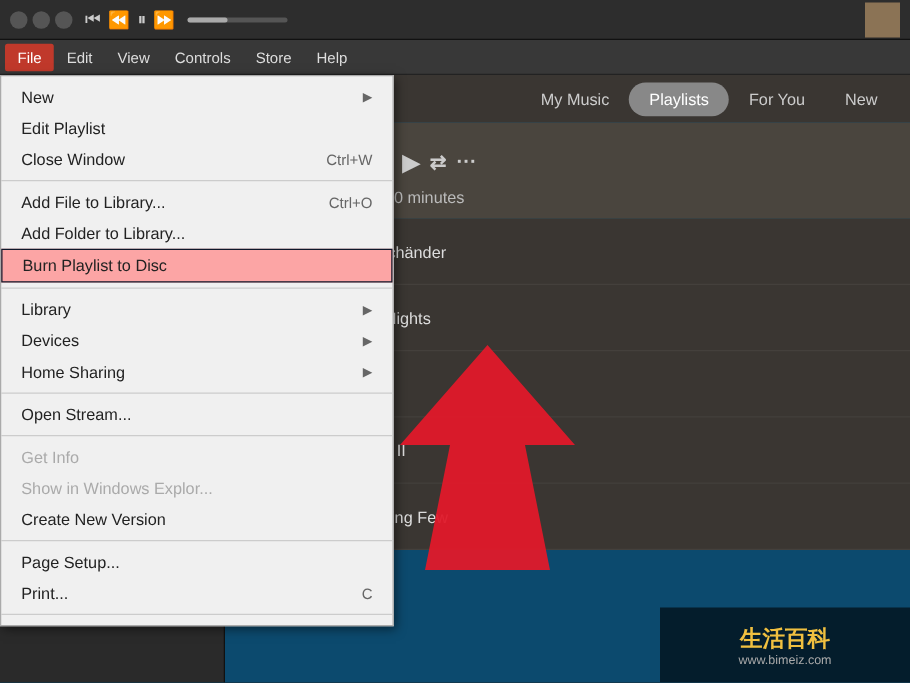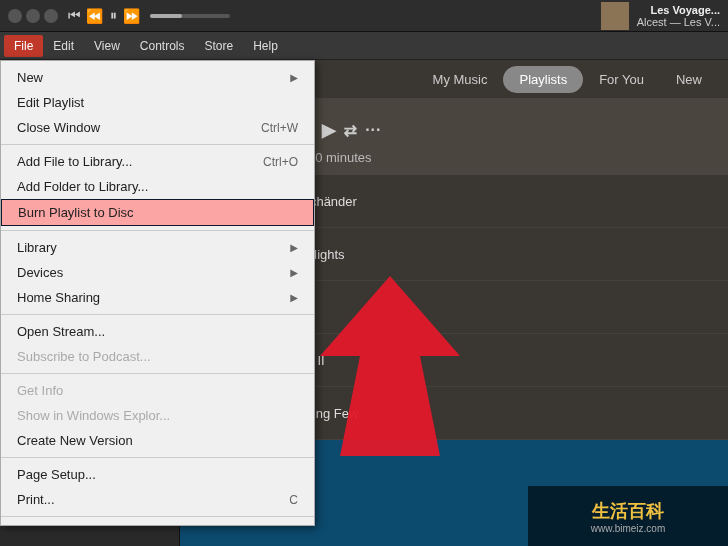--- a/index.html
+++ b/index.html
@@ -289,24 +289,20 @@
     <span class="transport-btn">⏮</span>
     <span class="transport-btn">⏪</span>
     <span class="transport-btn">⏸</span>
     <span class="transport-btn">⏩</span>
   </div>
   <div class="progress-bar-container">
     <div class="progress-bar-fill"></div>
   </div>
   <div class="now-playing">
     <div class="album-art-thumb"></div>
-    <div class="now-playing-info">
-      <div class="track-title">Les Voyage...</div>
-      <div>Alcest — Les V...</div>
-    </div>
   </div>
 </div>
 
 <div class="menu-bar">
   <div class="menu-item active">File</div>
   <div class="menu-item">Edit</div>
   <div class="menu-item">View</div>
   <div class="menu-item">Controls</div>
   <div class="menu-item">Store</div>
   <div class="menu-item">Help</div>
@@ -343,23 +339,20 @@
       <span>Devices</span>
       <span class="dropdown-arrow">▶</span>
     </div>
     <div class="dropdown-item">
       <span>Home Sharing</span>
       <span class="dropdown-arrow">▶</span>
     </div>
     <div class="dropdown-separator"></div>
     <div class="dropdown-item">
       <span>Open Stream...</span>
-    </div>
-    <div class="dropdown-item disabled">
-      <span>Subscribe to Podcast...</span>
     </div>
     <div class="dropdown-separator"></div>
     <div class="dropdown-item disabled">
       <span>Get Info</span>
     </div>
     <div class="dropdown-item disabled">
       <span>Show in Windows Explor...</span>
     </div>
     <div class="dropdown-item">
       <span>Create New Version</span>

